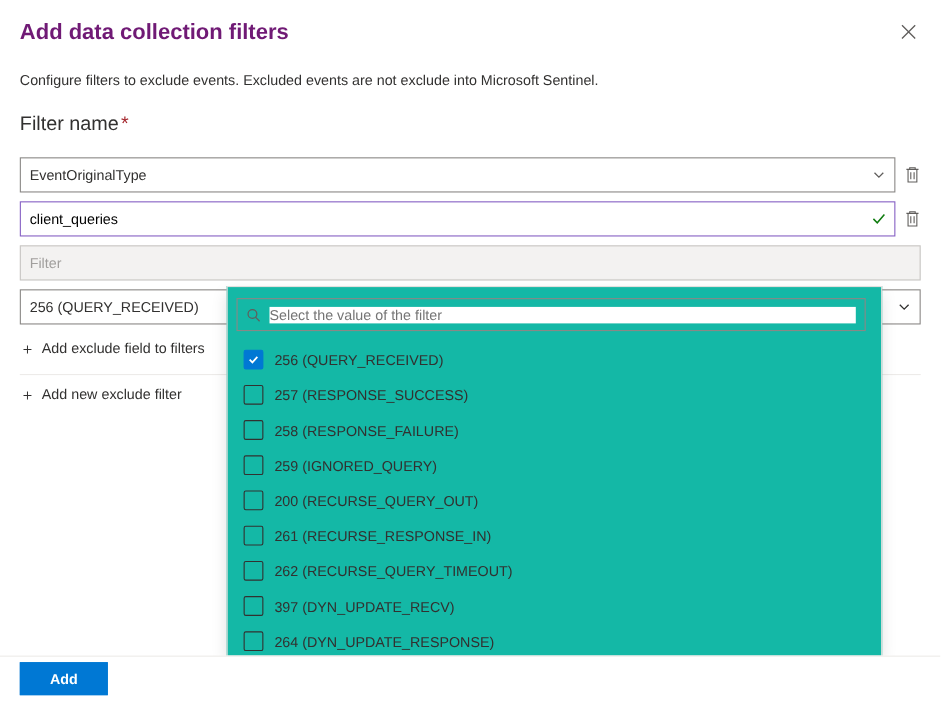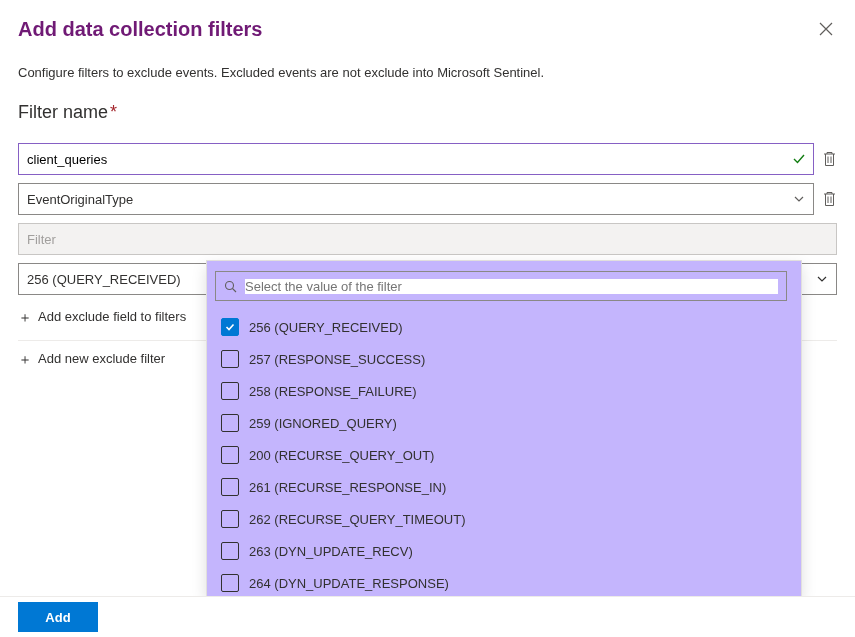--- a/index.html
+++ b/index.html
@@ -113,21 +113,21 @@
       border-top: 1px solid #edebe9;
       margin: 6px 0 0 0;
     }
     
     .dropdown {
       position: absolute;
       left: 206px;
       top: 260px;
       width: 596px;
       height: 337px;
-      background: #c4b5fd;
+      background: #14b8a6;
       border: 1px solid #e1dfdd;
       box-shadow: 0 6px 14px rgba(0,0,0,0.13);
       display: flex;
       flex-direction: column;
       padding: 10px 8px 0 8px;
     }
     .dd-search {
       height: 30px;
       border: 1px solid #8a8886;
       display: flex;
@@ -215,54 +215,54 @@
         </svg>
     </div>
   </div>
 
   <p class="subtitle">
     <span>Configure filters to </span><b>exclude</b><span> events. Excluded events are </span><b>not</b><span> exclude into Microsoft Sentinel.</span>
   </p>
 
   <div class="field-label">
     <span>Filter name</span><span class="req">*</span>
+  </div>
+
+  <div class="row-with-delete">
+    <div class="selectbox">
+      <span>EventOriginalType</span>
+      <span class="chev">
+        <svg width="12" height="12" viewBox="0 0 12 12">
+            <path d="M2 4 L6 8 L10 4" stroke="currentColor" stroke-width="1.2" fill="none"></path>
+          </svg>
+      </span>
+    </div>
+    <span class="delete-ic">
+      <svg width="15" height="16" viewBox="0 0 15 16">
+          <path d="M2 3 H13 M5 3 V1.5 H10 V3 M3.5 3 V14.5 H11.5 V3 M6 5.5 V12 M9 5.5 V12" stroke="currentColor" stroke-width="1" fill="none"></path>
+        </svg>
+    </span>
   </div>
 
   <div class="row-with-delete" style="margin-bottom:8px;">
     <div class="name-row">
       <input class="name-input" value="client_queries" style="">
       <span class="name-valid">
         <svg width="14" height="14" viewBox="0 0 14 14">
             <path d="M2 7 L5.5 10.5 L12 3" stroke="currentColor" stroke-width="1.4" fill="none"></path>
           </svg>
       </span>
     </div>
     <span class="delete-ic">
       <svg width="15" height="16" viewBox="0 0 15 16">
           <path d="M2 3 H13 M5 3 V1.5 H10 V3 M3.5 3 V14.5 H11.5 V3 M6 5.5 V12 M9 5.5 V12" stroke="currentColor" stroke-width="1" fill="none"></path>
         </svg>
     </span>
   </div>
 
-  <div class="row-with-delete">
-    <div class="selectbox">
-      <span>EventOriginalType</span>
-      <span class="chev">
-        <svg width="12" height="12" viewBox="0 0 12 12">
-            <path d="M2 4 L6 8 L10 4" stroke="currentColor" stroke-width="1.2" fill="none"></path>
-          </svg>
-      </span>
-    </div>
-    <span class="delete-ic">
-      <svg width="15" height="16" viewBox="0 0 15 16">
-          <path d="M2 3 H13 M5 3 V1.5 H10 V3 M3.5 3 V14.5 H11.5 V3 M6 5.5 V12 M9 5.5 V12" stroke="currentColor" stroke-width="1" fill="none"></path>
-        </svg>
-    </span>
-  </div>
-
   <div class="disabledbox" style="margin-bottom:8px;">
     <span>Filter</span>
   </div>
 
   <div class="valuebox" style="margin-bottom:4px;">
     <span>256 (QUERY_RECEIVED)</span>
     <span class="chev">
       <svg width="12" height="12" viewBox="0 0 12 12">
           <path d="M2 4 L6 8 L10 4" stroke="currentColor" stroke-width="1.2" fill="none"></path>
         </svg>
@@ -318,21 +318,21 @@
       <div class="dd-item">
         <span class="cb"></span>
         <span>261 (RECURSE_RESPONSE_IN)</span>
       </div>
       <div class="dd-item">
         <span class="cb"></span>
         <span>262 (RECURSE_QUERY_TIMEOUT)</span>
       </div>
       <div class="dd-item">
         <span class="cb"></span>
-        <span>263 (DYN_UPDATE_RECV)</span>
+        <span>397 (DYN_UPDATE_RECV)</span>
       </div>
       <div class="dd-item">
         <span class="cb"></span>
         <span>264 (DYN_UPDATE_RESPONSE)</span>
       </div>
     </div>
 </div>
 
 <div class="footer">
   <button class="btn primary">Add</button>

